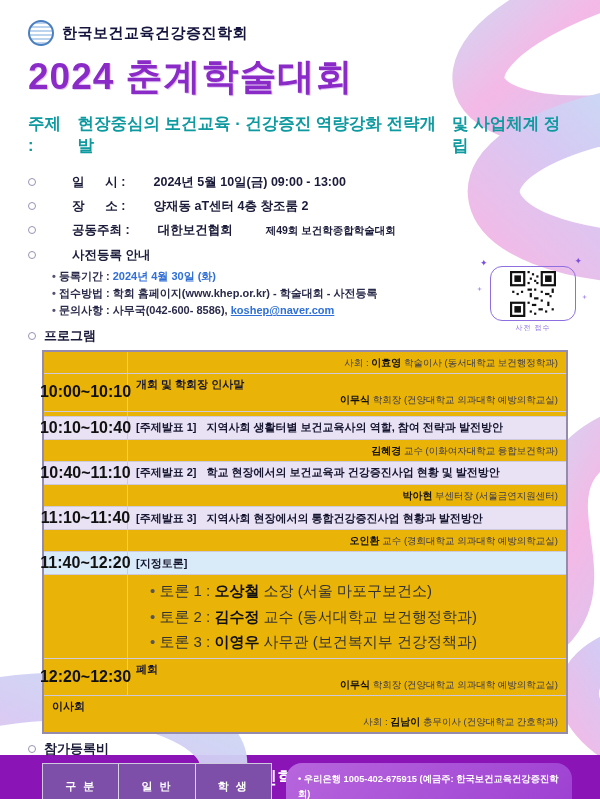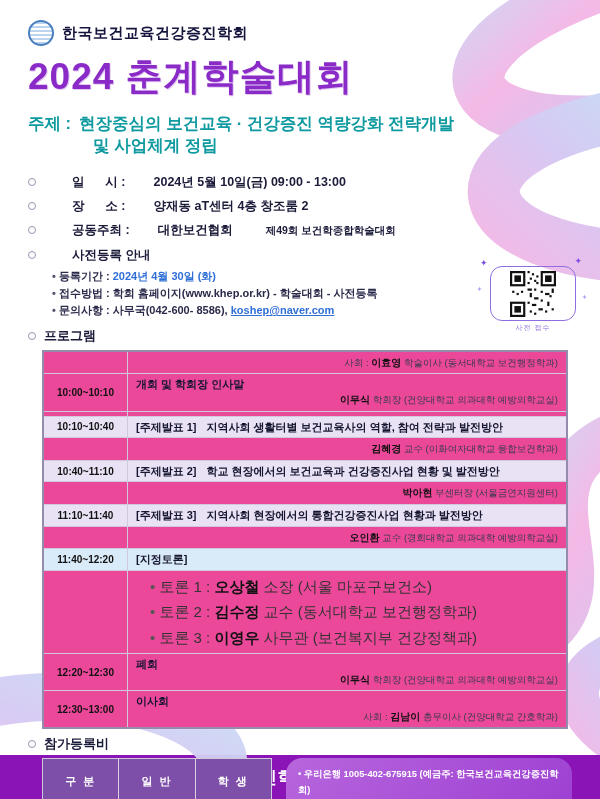--- a/index.html
+++ b/index.html
@@ -16,21 +16,21 @@
   .content{position:relative;z-index:3;padding:20px 28px 0;}
   
   .logo-row{display:flex;align-items:center;gap:8px;margin-bottom:6px;}
   .logo{width:26px;height:26px;border-radius:50%;border:2px solid #4a7fc1;position:relative;background:
     repeating-linear-gradient(0deg,#bcd4ee 0 2px,#fff 2px 4px),
     repeating-linear-gradient(90deg,rgba(120,160,210,.55) 0 2px,rgba(255,255,255,0) 2px 4px);}
   .society{font-size:15px;font-weight:bold;color:#14143c;letter-spacing:.5px;}
   .title{font-size:37px;font-weight:bold;color:var(--title-purple);letter-spacing:1px;margin:4px 0 10px;
     text-shadow:1px 1px 0 rgba(138,43,200,.25);}
   .theme{display:flex;gap:8px;color:var(--theme-teal);font-weight:bold;font-size:16.5px;line-height:1.35;margin-bottom:13px;}
-  .theme .lines{display:flex;flex-direction:column;}
+  .theme .lines{display:flex;flex-direction:row;}
   .theme .l2{padding-left:14px;}
   
   .info{font-size:12.5px;color:var(--ink);font-weight:bold;}
   .info-line{display:flex;align-items:baseline;line-height:1.95;white-space:pre;gap:28px;}
   .odot{display:inline-block;width:8px;height:8px;border:1.5px solid #9a93b5;border-radius:50%;margin-right:8px;flex:none;align-self:center;}
   .info .small{font-size:10.5px;margin-left:5px;}
   .sub{padding-left:24px;font-size:11px;font-weight:bold;color:#2a2a4a;margin:1px 0 8px;}
   .sub-line{line-height:1.55;white-space:pre;}
   .sub-line::before{content:"• ";color:#55506e;}
   .sub .blue{color:var(--accent-blue);}
@@ -38,25 +38,25 @@
   
   .qrbox{position:absolute;top:266px;right:24px;width:86px;z-index:3;text-align:center;}
   .qrframe{border:1.5px solid #8e6fe0;border-radius:12px;padding:4px 4px 3px;position:relative;}
   .qrframe svg{display:block;margin:0 auto;background:#fff;}
   .qr-label{font-size:7px;color:#8e6fe0;margin-top:2px;letter-spacing:1px;}
   .sparkle{position:absolute;color:#7a4fe0;font-size:9px;}
   .sp1{top:-8px;left:-10px;} .sp2{top:-10px;right:-6px;} .sp3{top:18px;left:-14px;font-size:7px;} .sp4{top:26px;right:-12px;font-size:7px;}
   
   .section-label{display:flex;align-items:center;font-size:13px;font-weight:bold;color:var(--ink);margin:6px 0 5px;}
   
-  .ptable{border:2px solid #958bac;background:#ec4899;margin-left:14px;margin-right:4px;}
+  .ptable{border:2px solid #958bac;background:#eab308;margin-left:14px;margin-right:4px;}
   .prow{display:flex;border-top:1px solid #cfc9dd;font-size:10.5px;color:#222;}
   .prow:first-child{border-top:none;}
   .ptime{flex:none;width:84px;border-right:1px solid #cfc9dd;display:flex;align-items:center;justify-content:center;
-    font-weight:bold;font-size:10px;color:#111;padding:2px 0;}
+    font-weight:bold;font-size:16px;color:#111;padding:2px 0;}
   .pbody{flex:1;padding:3px 8px;display:flex;flex-direction:column;justify-content:center;}
   .ptitle{font-weight:bold;font-size:11px;color:#151530;line-height:1.35;}
   .ptag{font-weight:bold;margin-right:10px;}
   .pright{text-align:right;font-size:9.5px;color:#3a3a50;line-height:1.5;}
   .pright .nm{font-weight:bold;font-size:10px;color:#111;}
   .lavender{background:var(--row-lavender);}
   .blue-row{background:var(--row-blue);}
   .disc-line{font-size:15px;color:#333;line-height:1.7;padding-left:14px;}
   .disc-line::before{content:"• ";color:#555;}
   .disc-line .nm{font-weight:bold;color:#111;}
@@ -231,21 +231,20 @@
         </div>
       </div>
       <div class="prow">
         <div class="ptime">12:20~12:30</div>
         <div class="pbody">
           <div class="ptitle">폐회</div>
           <div class="pright"><span class="nm">이무식</span><span> 학회장 (건양대학교 의과대학 예방의학교실)</span></div>
         </div>
       </div>
       <div class="prow">
-        <div class="ptime">12:30~13:00</div>
         <div class="pbody">
           <div class="ptitle">이사회</div>
           <div class="pright"><span>사회 : </span><span class="nm">김남이</span><span> 총무이사 (건양대학교 간호학과)</span></div>
         </div>
       </div>
     </div>
 
     <div class="section-label">
       <span class="odot"></span>
       <span>참가등록비</span>

